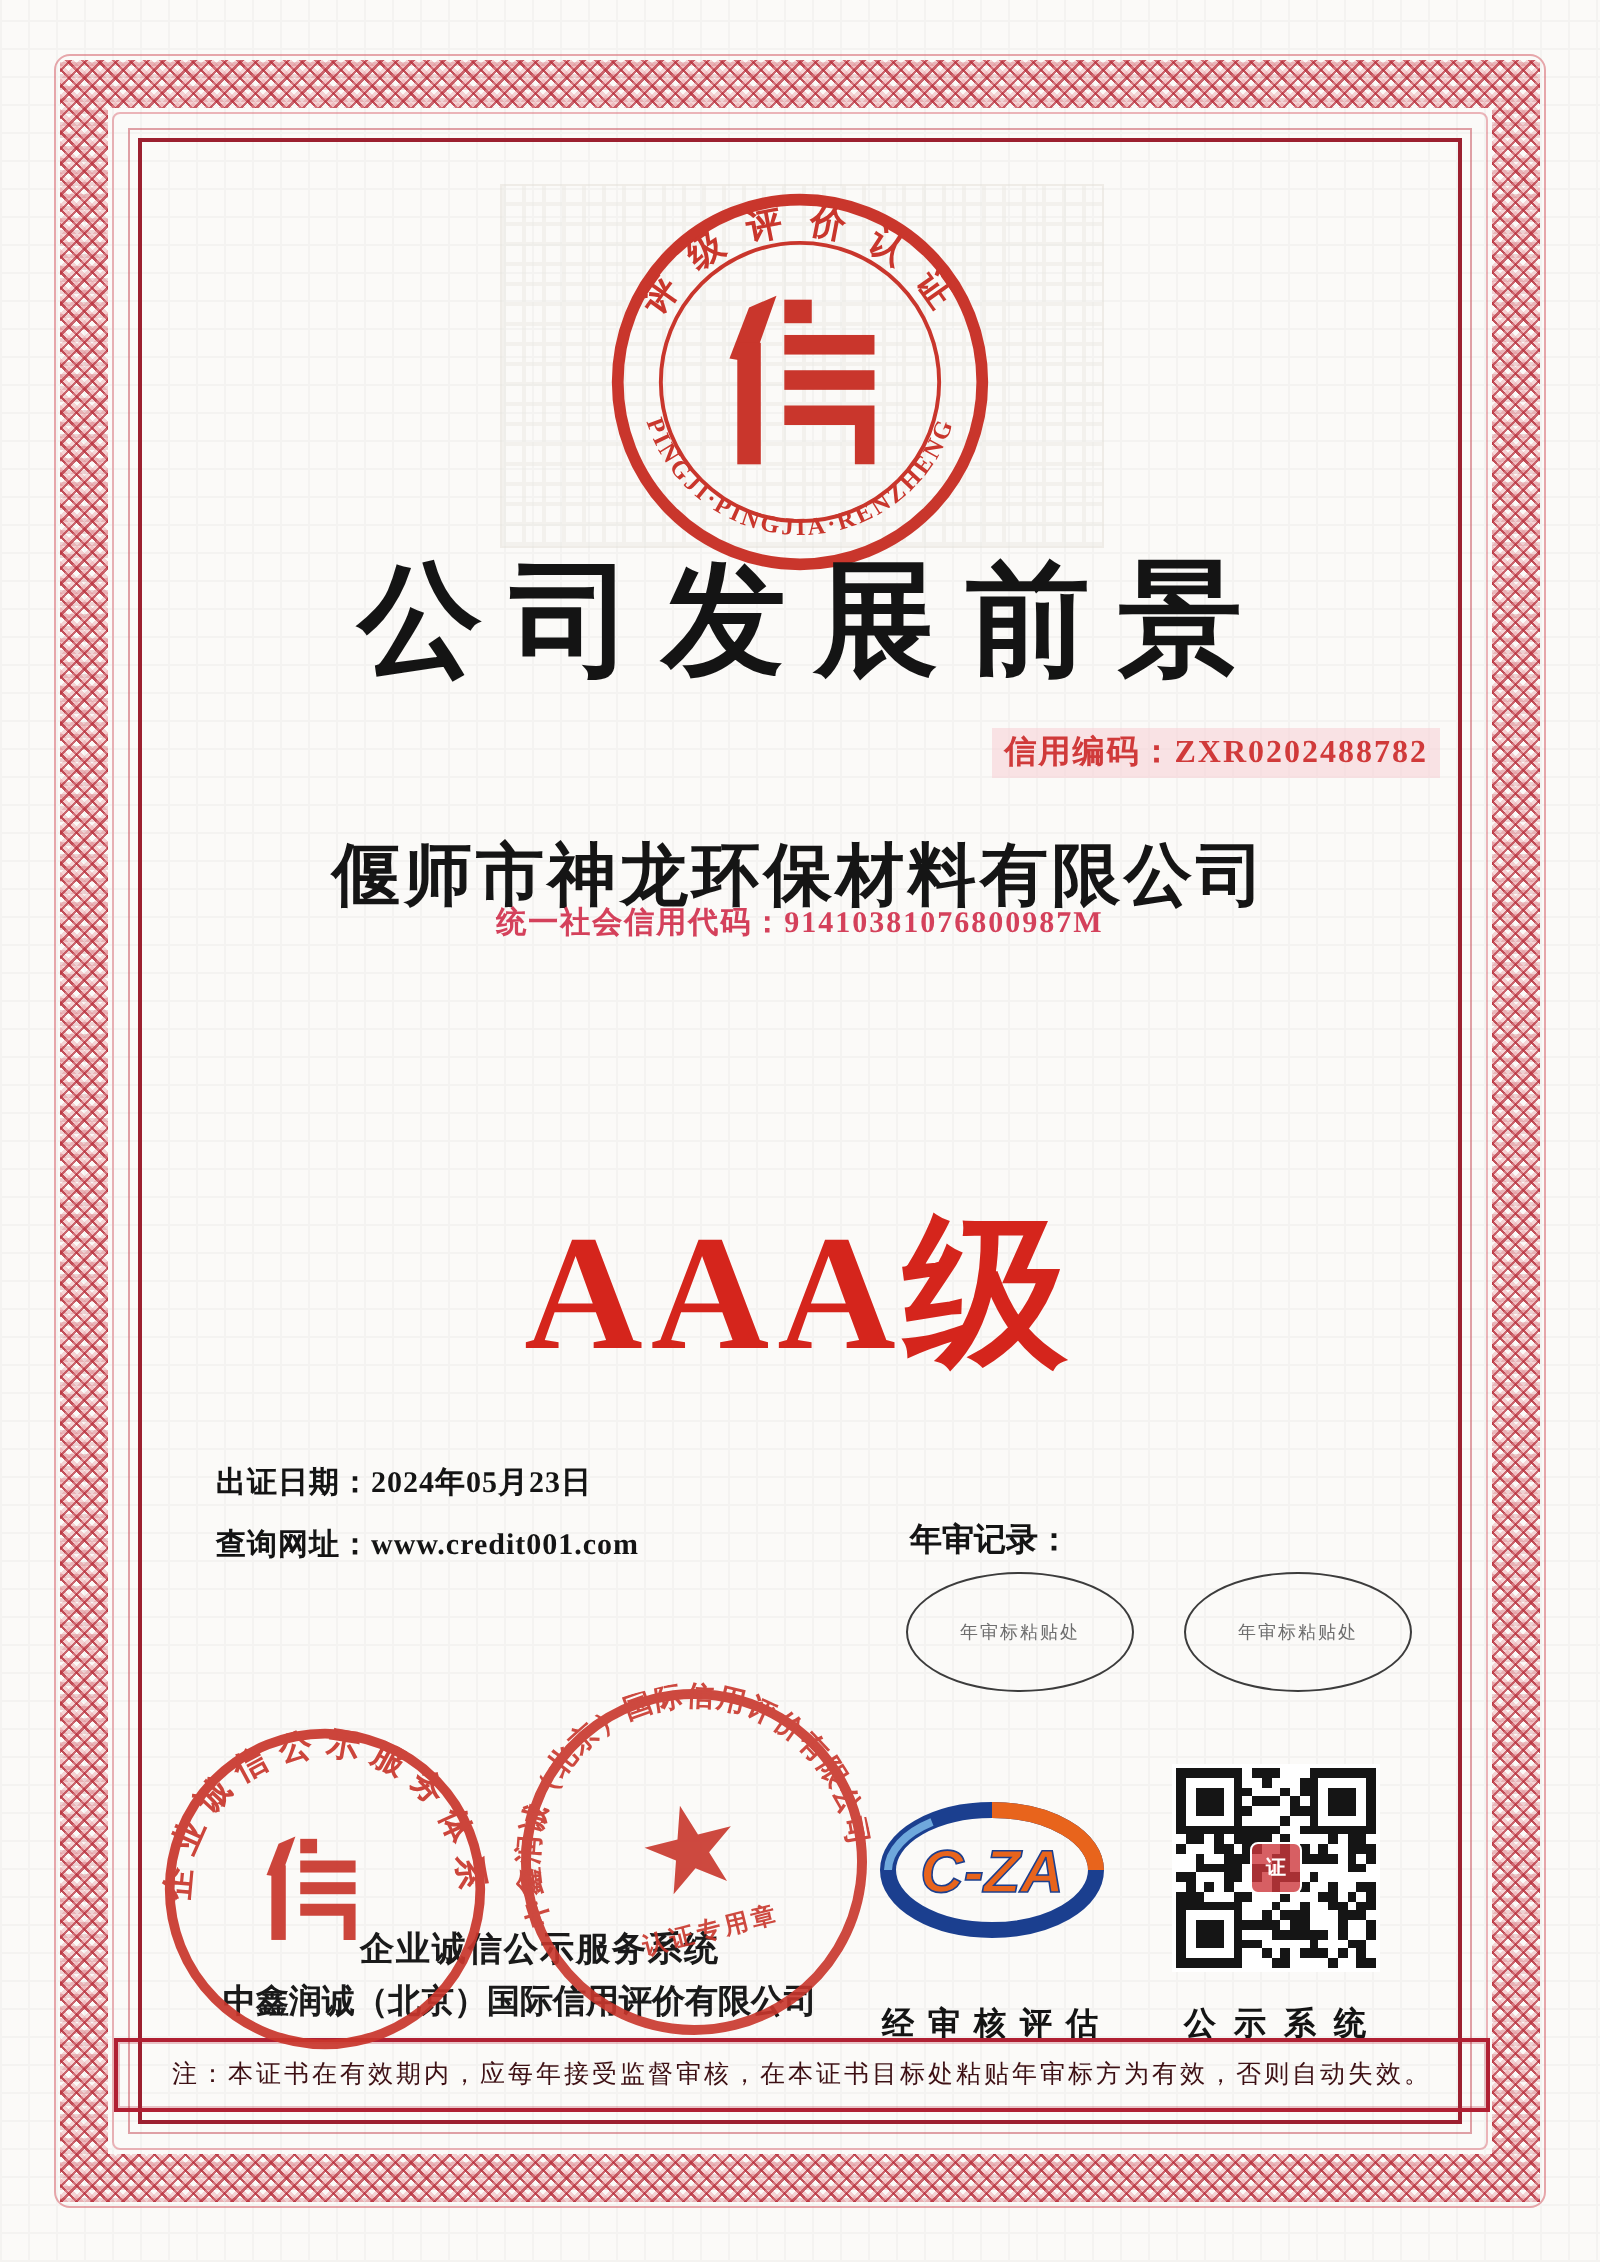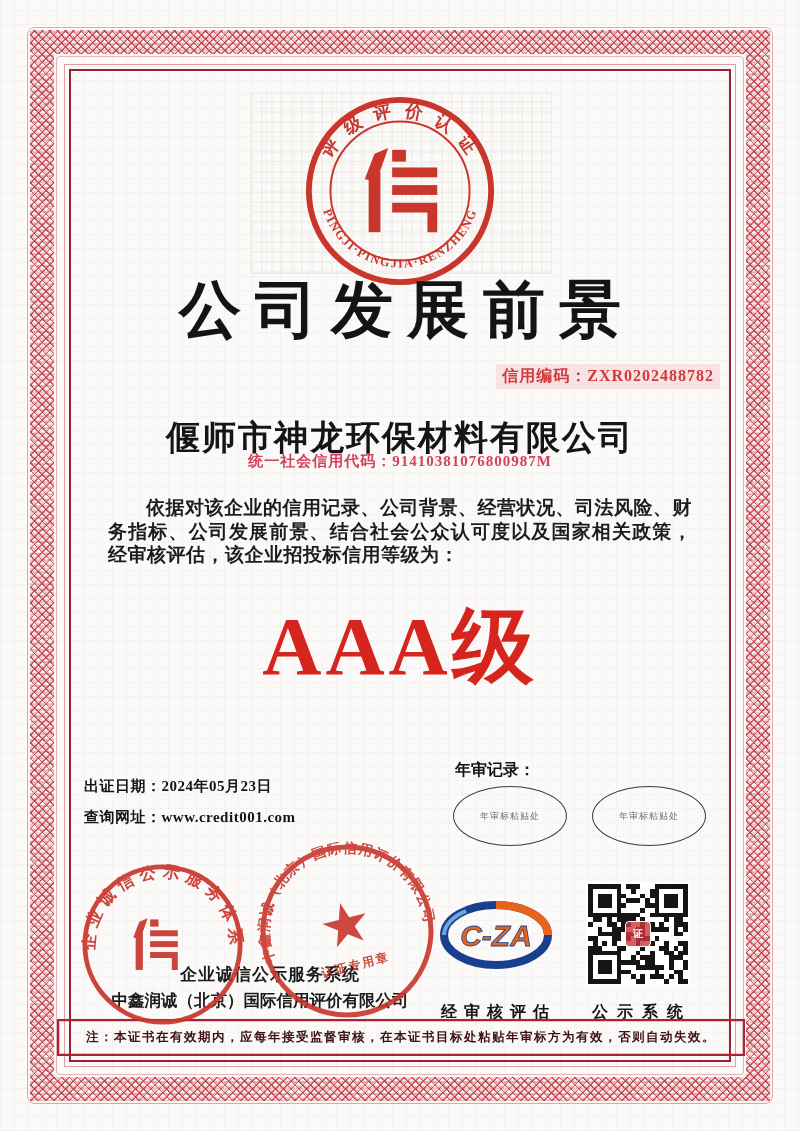--- a/index.html
+++ b/index.html
@@ -43,21 +43,21 @@
     background:rgba(248,206,212,.55);padding:2px 6px;letter-spacing:1px;}
   .company{position:absolute;left:0;top:415px;width:100%;text-align:center;
     font-size:34px;font-weight:bold;color:#151515;letter-spacing:2px;}
   .uscc{position:absolute;left:0;top:452px;width:100%;text-align:center;
     font-size:15px;font-weight:bold;color:#d4415b;letter-spacing:1px;}
   .body-text{position:absolute;left:108px;top:496px;width:584px;
     font-size:19px;font-weight:bold;color:#1c1c1c;line-height:23.5px;text-align:justify;text-indent:2em;letter-spacing:.5px;}
   .grade{position:absolute;left:0;top:592px;width:100%;text-align:center;
     font-size:82px;font-weight:bold;color:#d5251c;letter-spacing:4px;}
   
-  .fields{position:absolute;left:84px;top:732px;margin-top:45px;}
+  .fields{position:absolute;left:108px;top:732px;}
   .field-row{height:31px;font-size:15px;font-weight:bold;color:#141414;white-space:nowrap;letter-spacing:.5px;}
   
   .annual-label{position:absolute;left:455px;top:760px;font-size:16px;font-weight:bold;color:#141414;}
   .oval{position:absolute;top:786px;width:112px;height:58px;border:1.5px solid #3c3c3c;border-radius:50%;
     display:flex;align-items:center;justify-content:center;}
   .oval span{font-size:9px;color:#6e6e6e;letter-spacing:1px;}
   .oval-1{left:453px;}
   .oval-2{left:592px;}
   
   .org-line1{position:absolute;left:110px;top:963px;width:320px;text-align:center;
@@ -73,21 +73,21 @@
   .qr{width:100%;height:100%;display:grid;grid-template-rows:repeat(21,1fr);grid-template-columns:repeat(21,1fr);background:#fff;}
   .qr i{background:#151515;}
   .qr-stamp{position:absolute;left:625px;top:921px;width:24px;height:24px;border-radius:4px;
     background:rgba(205,55,60,.8);border:1px solid #fff;display:flex;align-items:center;justify-content:center;
     color:#fff;font-size:10px;font-weight:bold;}
   .qr-label{position:absolute;left:570px;top:1002px;width:135px;text-align:center;
     font-size:16px;font-weight:bold;color:#141414;letter-spacing:9px;text-indent:9px;}
   
   .note-box{position:absolute;left:57px;top:1019px;width:684px;height:33px;border:2px solid #b02033;
     box-shadow:inset 0 0 0 1px rgba(176,32,51,.25);display:flex;align-items:center;justify-content:center;}
-  .note-box span{font-size:12.5px;font-weight:bold;color:#3d1014;letter-spacing:1.5px;white-space:nowrap;}
+  .note-box span{font-size:12.5px;font-weight:normal;color:#3d1014;letter-spacing:1.5px;white-space:nowrap;}
   .seal-red{fill:#c9362c;}
   .seal-stroke{stroke:#c9362c;fill:none;}
 </style>
 </head>
 <body>
 
 <div class="cert">
 
   <div class="band"></div>
   <div class="band2"></div>
@@ -121,21 +121,20 @@
       <path class="seal-red" d="M92 112 h46 v30 h-10 v-20 h-36 z"></path>
     </g>
   </svg>
 
   <div class="title">公司发展前景</div>
   <div class="credit-code"><span>信用编码：</span><span>ZXR0202488782</span></div>
 
   <div class="company">偃师市神龙环保材料有限公司</div>
   <div class="uscc"><span>统一社会信用代码：</span><span>91410381076800987M</span></div>
 
-  <div class="body-text">依据对该企业的信用记录、公司背景、经营状况、司法风险、财务指标、公司发展前景、结合社会公众认可度以及国家相关政策，经审核评估，该企业招投标信用等级为：</div>
 
   <div class="grade">AAA级</div>
 
   <div class="fields">
     <div class="field-row"><span>出证日期：</span><span>2024年05月23日</span></div>
     <div class="field-row"><span>查询网址：</span><span>www.credit001.com</span></div>
   </div>
 
   <div class="annual-label">年审记录：</div>
   <div class="oval oval-1">

